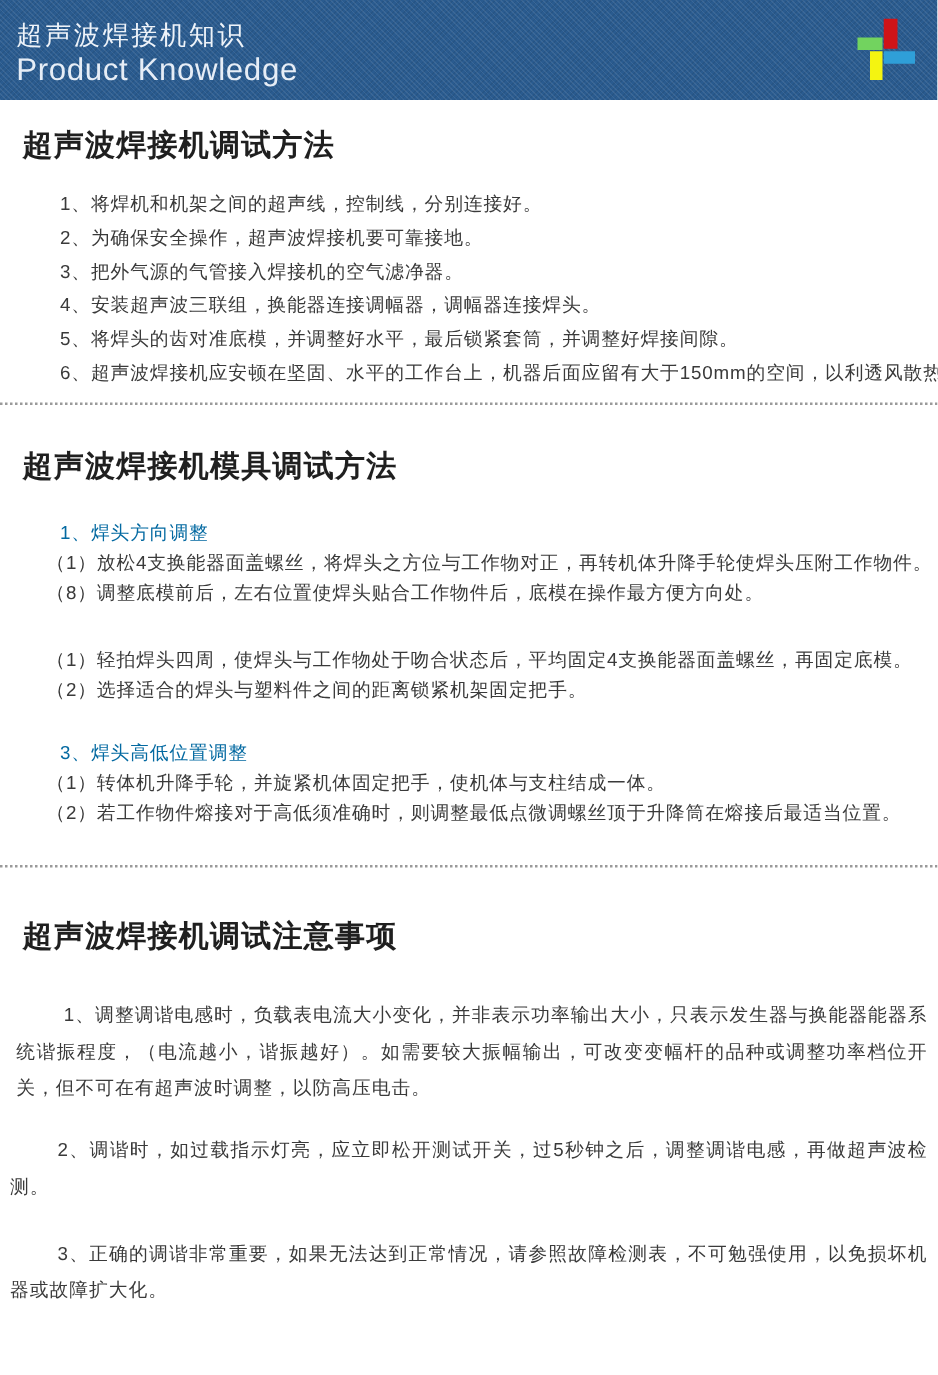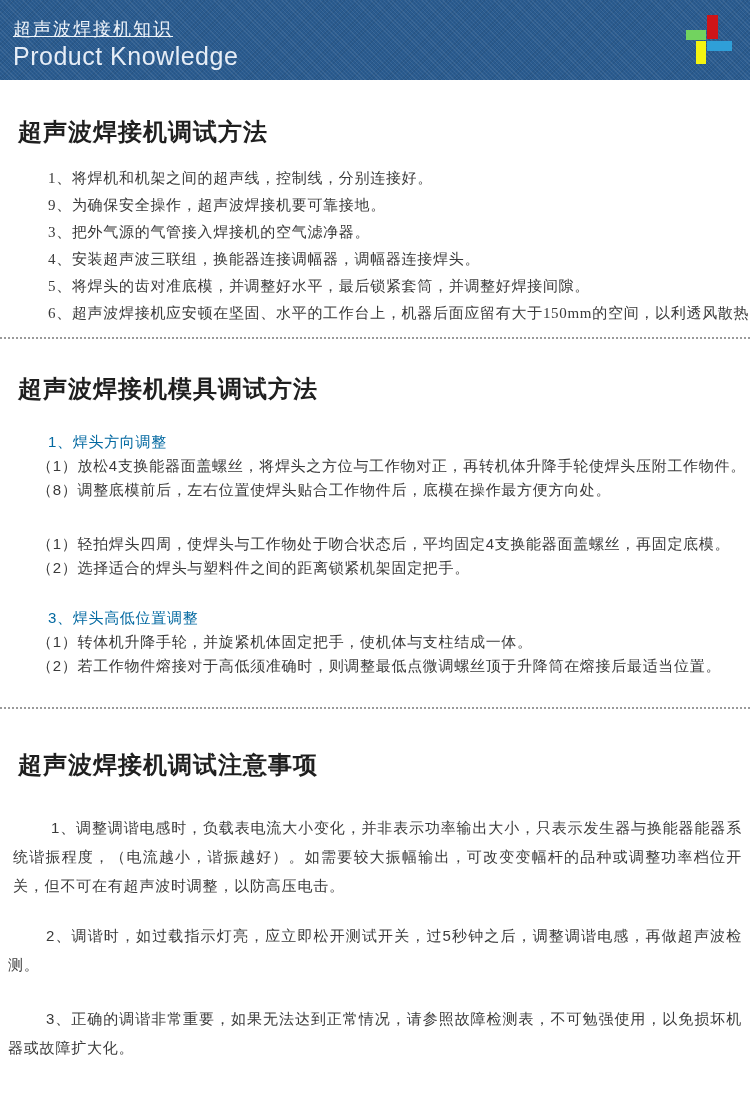--- a/index.html
+++ b/index.html
@@ -9,41 +9,41 @@
   
   .header{
     position:relative; width:750px; height:80px;
     background-color:#2a5b8f;
     background-image:
       repeating-linear-gradient(45deg, rgba(255,255,255,0.08) 0 1px, rgba(255,255,255,0) 1px 3px),
       repeating-linear-gradient(-45deg, rgba(0,0,0,0.07) 0 1px, rgba(0,0,0,0) 1px 3px);
     color:#eef3f9;
     padding:15px 0 0 13px;
   }
-  .header .zh{ font-size:18px; line-height:28px; font-weight:500; letter-spacing:2px;text-decoration:underline; }
+  .header .zh{ font-size:21px; line-height:28px; font-weight:500; letter-spacing:2px; }
   .header .en{ font-size:25px; line-height:27px; font-weight:300; letter-spacing:0.5px; color:#e6edf6; }
 
   .logo{ position:absolute; left:686px; top:15px; width:52px; height:50px; }
   .logo .bar{ position:absolute; }
   .logo .red    { left:21px; top:0;    width:11px; height:24px; background:#cf1418; }
   .logo .green  { left:0;    top:15px; width:20px; height:10px; background:#72d35f; }
   .logo .blue   { left:21px; top:26px; width:25px; height:10px; background:#2f9fd8; }
   .logo .yellow { left:10px; top:26px; width:10px; height:23px; background:#f4f411; }
 
   
   .sec-title{
     font-size:24px; line-height:28px; font-weight:600; color:#1f1f1f;
-    letter-spacing:1px; margin:38px 16px 0 18px;
+    letter-spacing:1px; margin:23px 16px 0 18px;
   }
   #sec2-title{ margin-top:36px; }
   #sec3-title{ margin-top:42px; }
 
   .list1{ margin:19px 8px 0 48px; }
   .list1 .li{ font-size:15px; line-height:27px; color:#3a3a3a;
-    letter-spacing:0.7px; white-space:nowrap;font-family:Liberation Serif, serif; }
+    letter-spacing:0.7px; white-space:nowrap; }
 
   .divider{ border-top:2px dotted #9a9a9a; height:0; }
   #divider1{ margin-top:10px; }
   #divider2{ margin-top:29px; }
 
   .group{ margin-left:37px; margin-right:8px; }
   #group1{ margin-top:27px; }
   #group2{ margin-top:30px; }
   #group3{ margin-top:26px; }
   .group .g-head{ font-size:15px; line-height:24px; color:#0369a1;
@@ -67,21 +67,21 @@
     <div class="bar red"></div>
     <div class="bar green"></div>
     <div class="bar blue"></div>
     <div class="bar yellow"></div>
   </div>
 </div>
 
 <div class="sec-title" id="sec1-title">超声波焊接机调试方法</div>
 <div class="list1">
   <div class="li">1、将焊机和机架之间的超声线，控制线，分别连接好。</div>
-  <div class="li">9、为确保安全操作，超声波焊接机要可靠接地。</div>
+  <div class="li">2、为确保安全操作，超声波焊接机要可靠接地。</div>
   <div class="li">3、把外气源的气管接入焊接机的空气滤净器。</div>
   <div class="li">4、安装超声波三联组，换能器连接调幅器，调幅器连接焊头。</div>
   <div class="li">5、将焊头的齿对准底模，并调整好水平，最后锁紧套筒，并调整好焊接间隙。</div>
   <div class="li">6、超声波焊接机应安顿在坚固、水平的工作台上，机器后面应留有大于150mm的空间，以利透风散热。</div>
 </div>
 
 <div class="divider" id="divider1"></div>
 
 <div class="sec-title" id="sec2-title">超声波焊接机模具调试方法</div>
 

